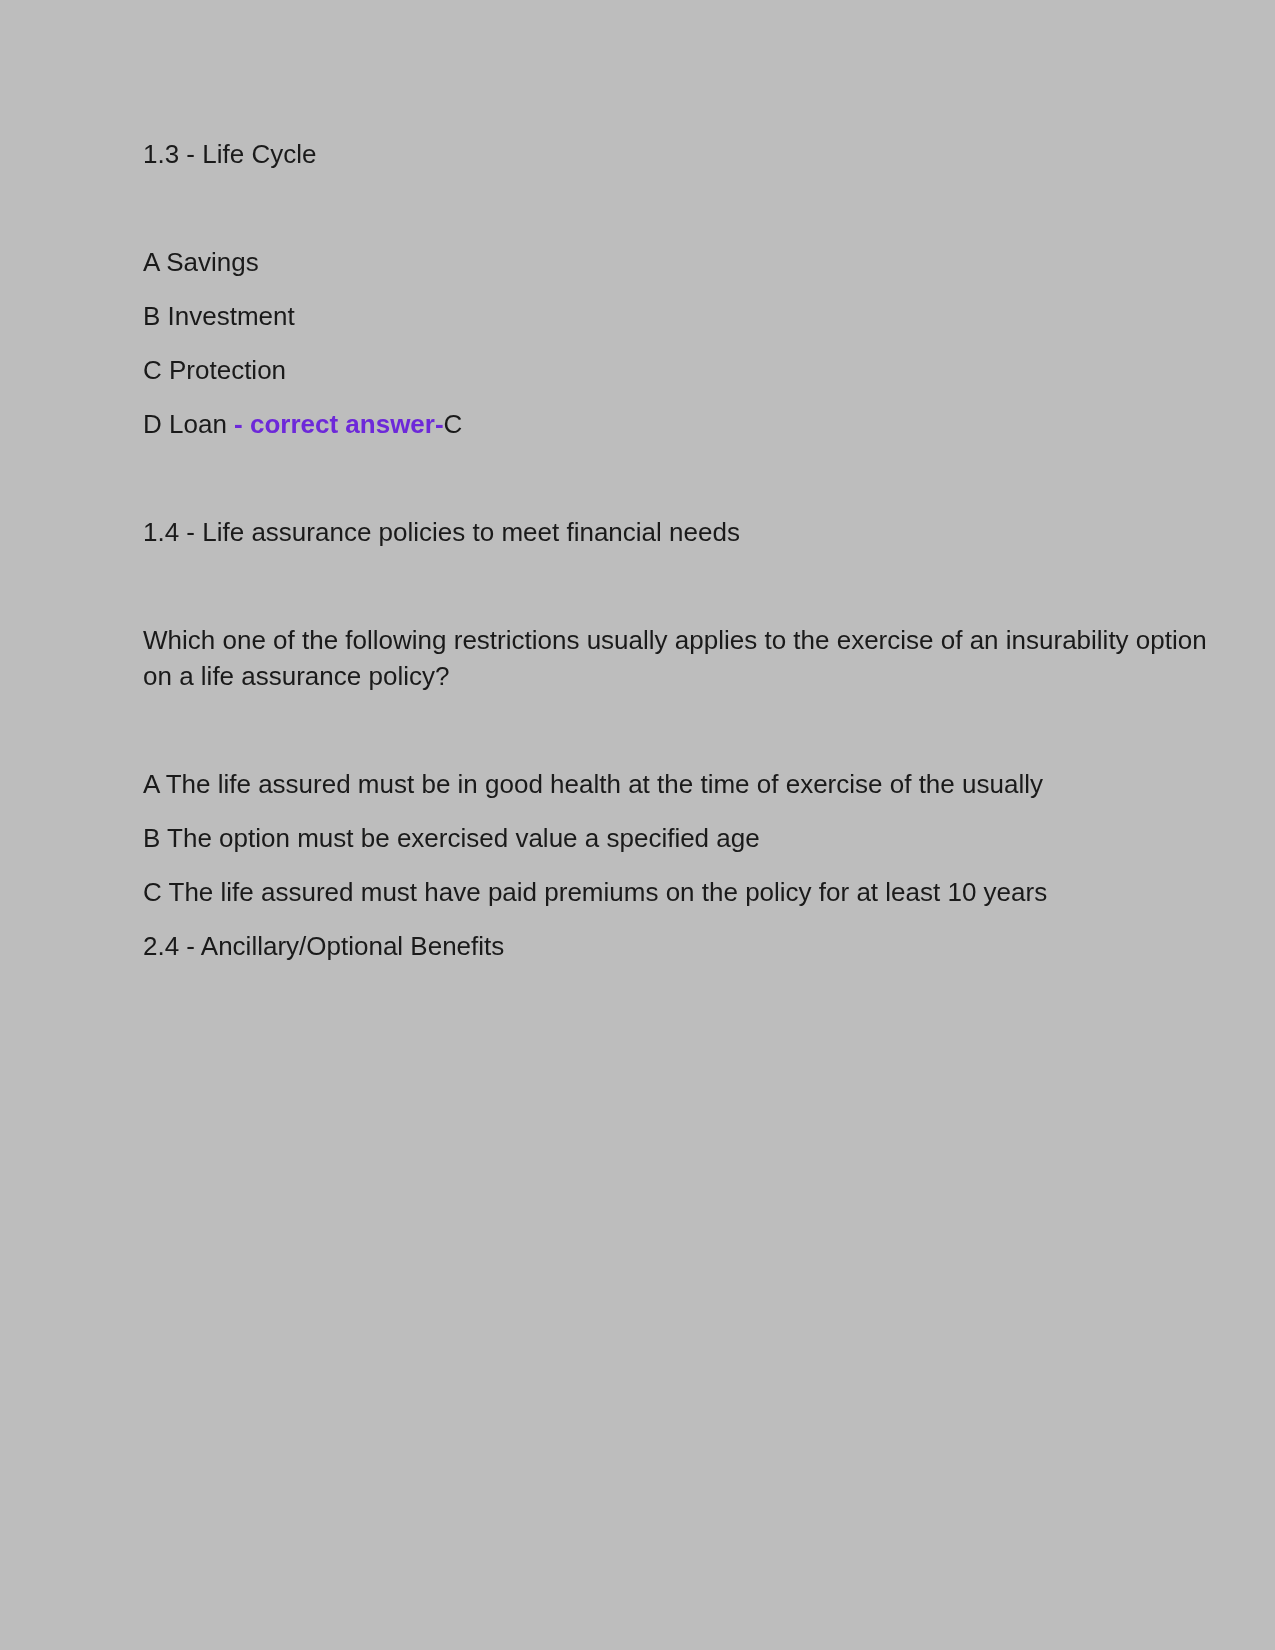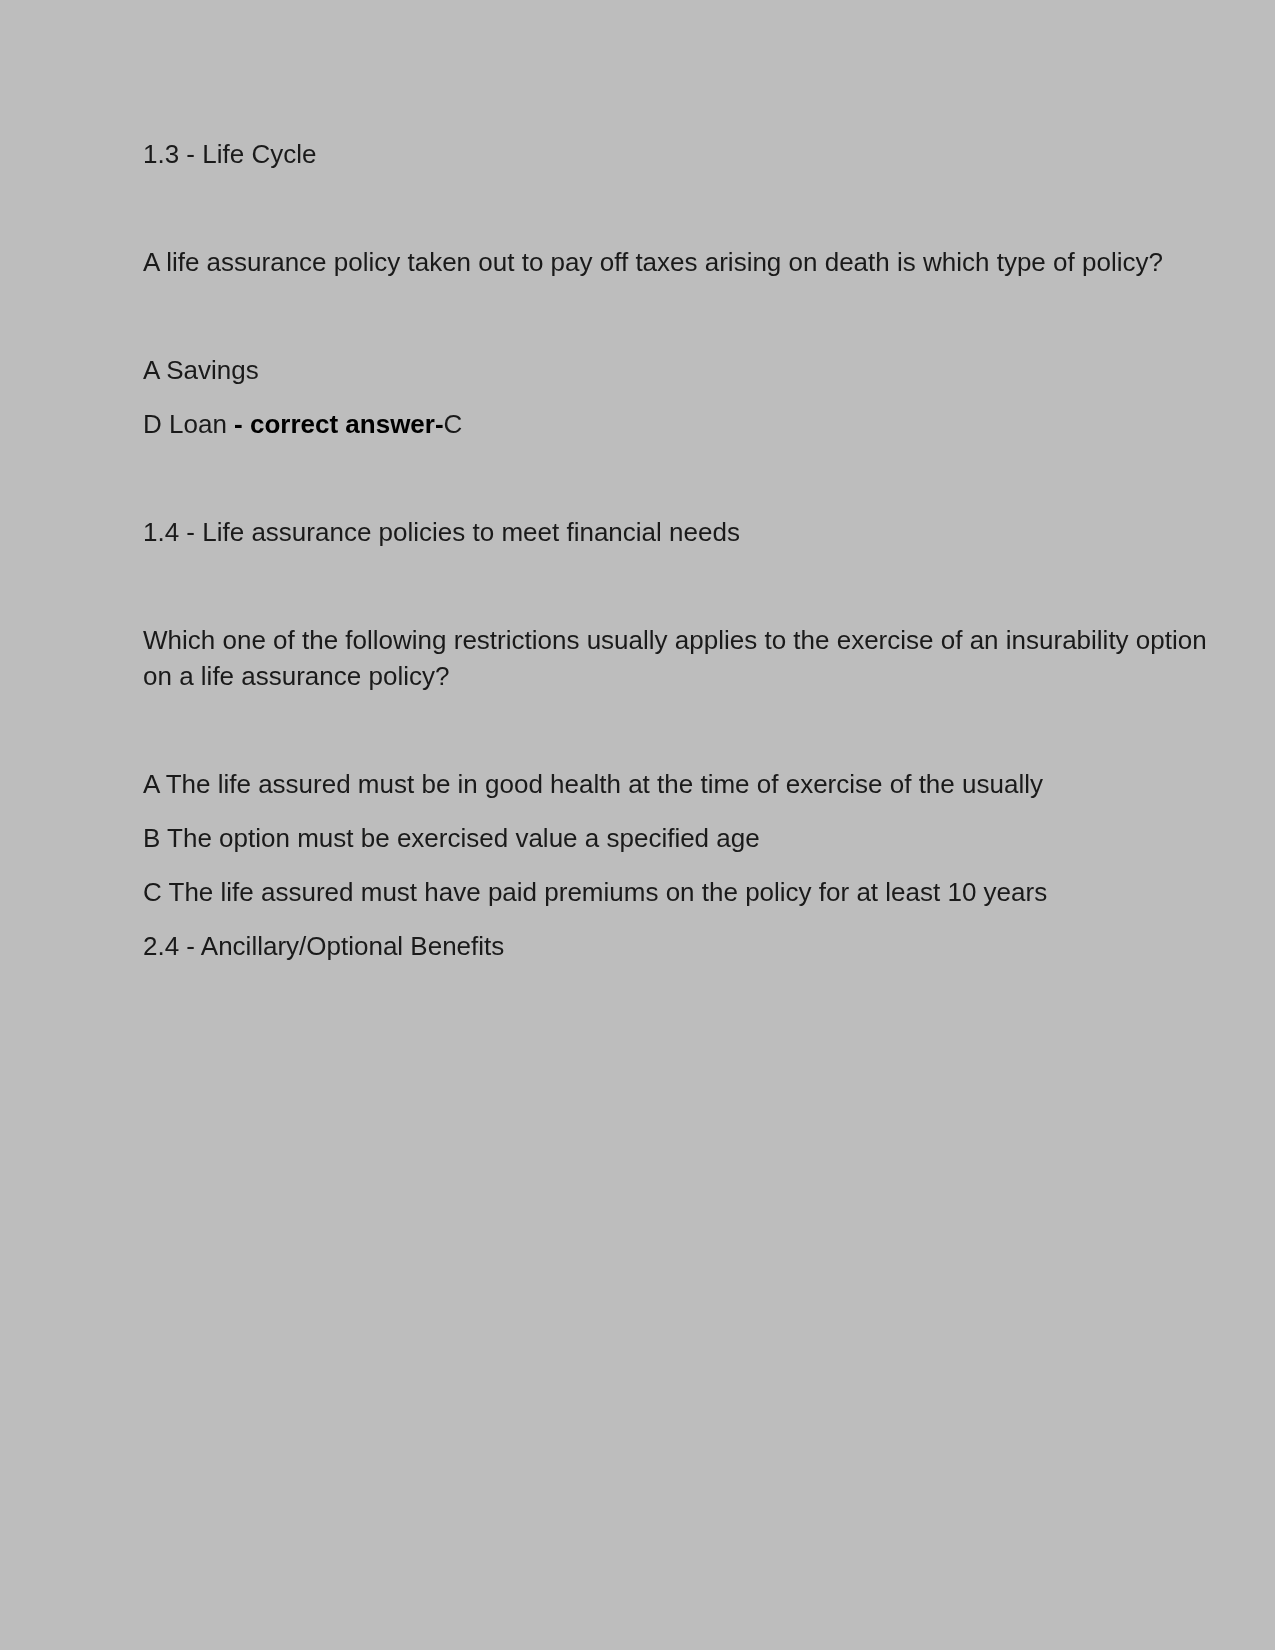--- a/index.html
+++ b/index.html
@@ -24,34 +24,35 @@
     font-size: 26px;
     line-height: 36px;
     color: #1a1a1a;
     font-weight: 400;
   }
   .para.gap {
     
     margin-bottom: 72px;
   }
   .marker {
-    color: #000000;
+    color: #6d28d9;
     font-weight: 700;
   }
 </style>
 </head>
 <body>
 
 <div class="page">
 
   <p class="para gap">1.3 - Life Cycle</p>
 
-  <p class="para gap">A life assurance policy taken out to pay off taxes arising on death is which type of policy?</p>
 
   <p class="para">A Savings</p>
+  <p class="para">B Investment</p>
+  <p class="para">C Protection</p>
   <p class="para gap">
     <span>D Loan</span>
     <span class="marker">- correct answer-</span><span>C</span>
   </p>
 
   <p class="para gap">1.4 - Life assurance policies to meet financial needs</p>
 
   <p class="para gap">Which one of the following restrictions usually applies to the exercise of an insurability option on a life assurance policy?</p>
 
   <p class="para">A The life assured must be in good health at the time of exercise of the usually</p>

